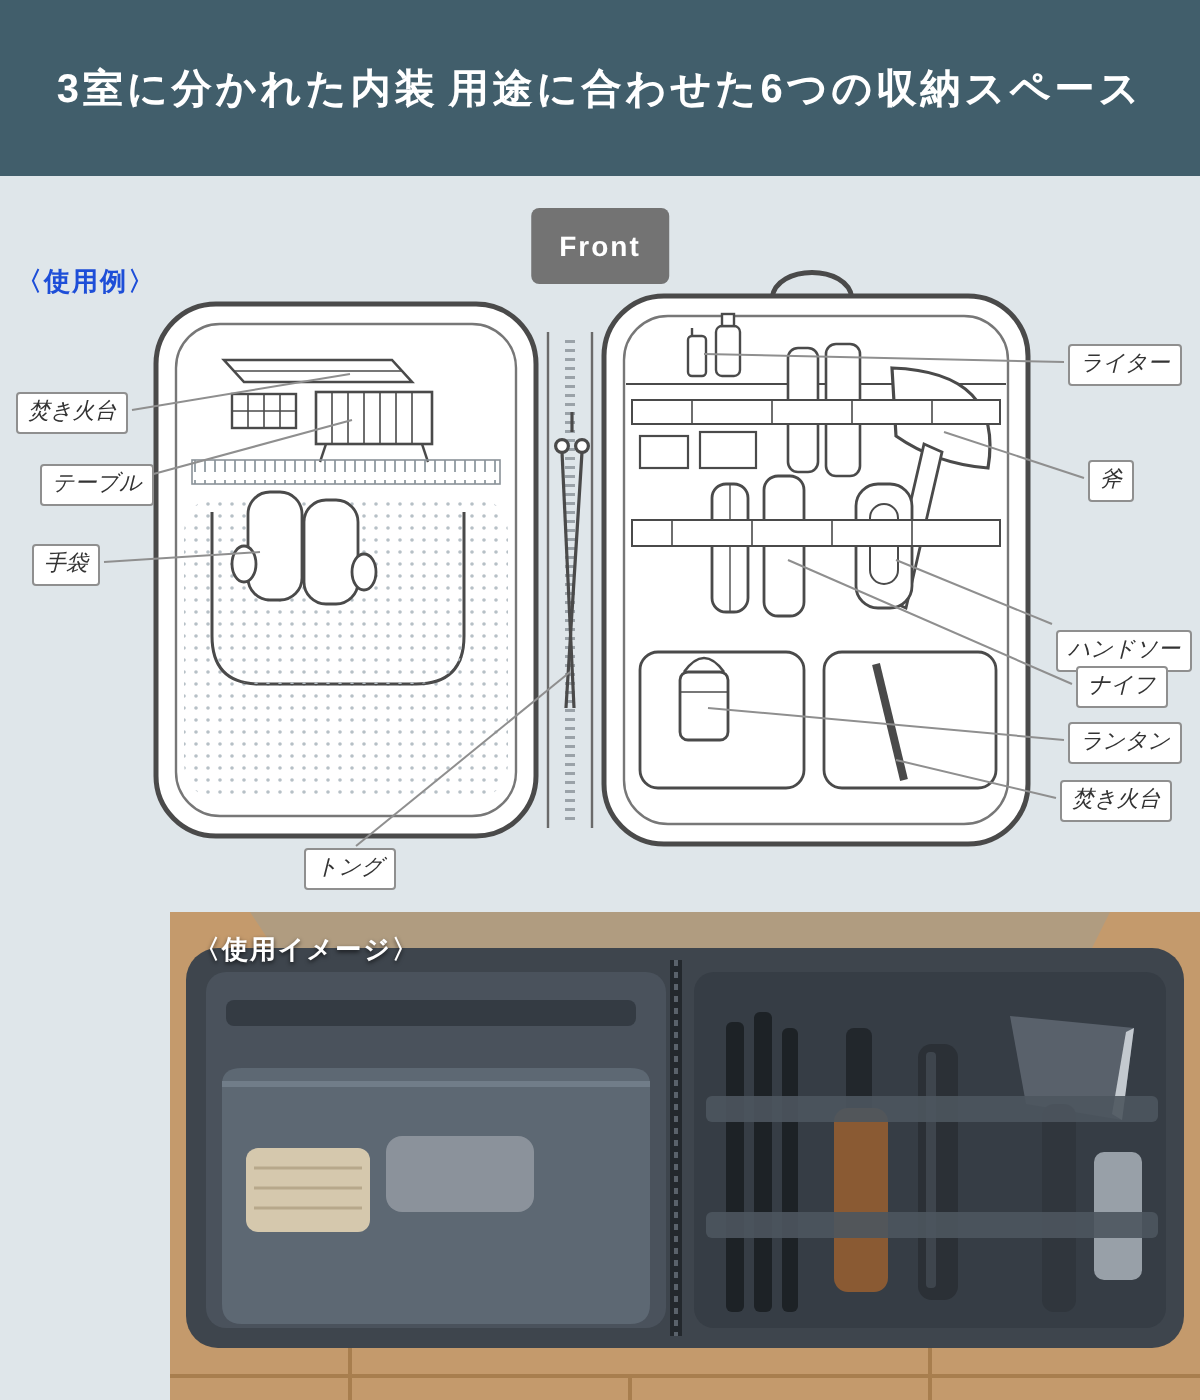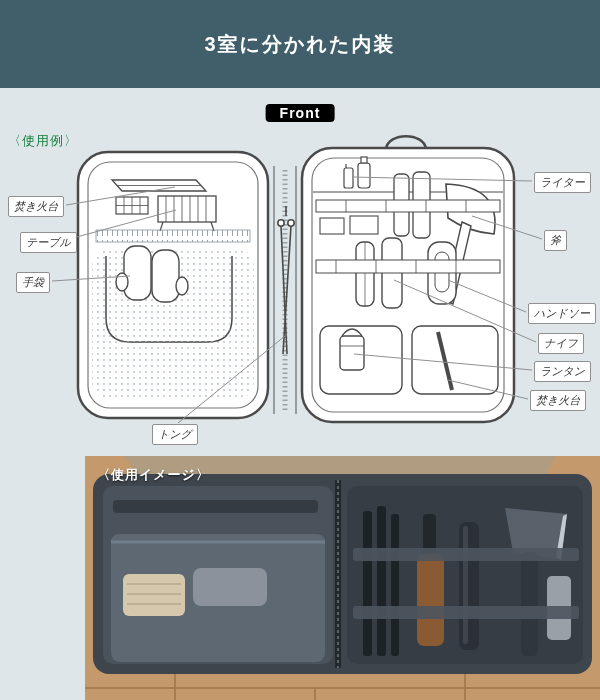--- a/index.html
+++ b/index.html
@@ -11,25 +11,25 @@
     overflow:hidden;
   }
   .banner {
     position:absolute; top:0; left:0; width:600px; height:88px;
     background:#415e6b; color:#fff;
     display:flex; flex-direction:row; justify-content:center; align-items:center;
     gap:5px; font-weight:bold; font-size:20px; letter-spacing:2px;
   }
   .front-badge {
     position:absolute; top:104px; left:50%; transform:translateX(-50%);
-    background:#000000; color:#fff; font-size:14px; font-weight:bold;
-    padding:1px 14px; border-radius:4px; letter-spacing:1px;
+    background:#737373; color:#fff; font-size:14px; font-weight:bold;
+    padding:11px 14px; border-radius:4px; letter-spacing:1px;
   }
   .caption {
-    position:absolute; font-size:13px; color:#15803d; font-weight:normal;
+    position:absolute; font-size:13px; color:#1d4ed8; font-weight:bold;
     letter-spacing:1px;
   }
   .usage-example { top:132px; left:8px; }
   .diagram-svg { position:absolute; top:130px; left:0; }
   .tag {
     position:absolute; background:#fff; border:1px solid #8f8f8f; color:#333;
     font-size:11px; line-height:1; padding:4px 5px; border-radius:2px;
     white-space:nowrap;
     font-style:italic;
   }
@@ -39,20 +39,21 @@
   .photo-caption {
     position:absolute; top:10px; left:12px; color:#fff; font-size:13px;
     font-weight:bold; letter-spacing:1px; text-shadow:0 1px 2px rgba(0,0,0,.65);
   }
 </style>
 </head>
 <body>
 
 <div class="banner">
   <div>3室に分かれた内装</div>
+  <div>用途に合わせた6つの収納スペース</div>
 </div>
 
 <div class="front-badge">Front</div>
 
 <div class="caption usage-example">〈使用例〉</div>
 
 <svg class="diagram-svg" width="600" height="320" viewBox="0 0 600 320">
   <defs>
     <pattern id="mesh" width="6" height="6" patternUnits="userSpaceOnUse">
       <circle cx="2" cy="2" r="0.9" fill="#b6c0c6"></circle>
@@ -194,21 +195,21 @@
     <line x1="528" y1="269" x2="448" y2="250"></line>
   </g>
 </svg>
 
 <div class="tag" style="left:8px;top:196px">焚き火台</div>
 <div class="tag" style="left:20px;top:232px">テーブル</div>
 <div class="tag" style="left:16px;top:272px">手袋</div>
 <div class="tag" style="left:152px;top:424px">トング</div>
 <div class="tag" style="left:534px;top:172px">ライター</div>
 <div class="tag" style="left:544px;top:230px">斧</div>
-<div class="tag" style="left:528px;top:303px">ハンドソー</div>
+<div class="tag" style="left:528px;top:315px">ハンドソー</div>
 <div class="tag" style="left:538px;top:333px">ナイフ</div>
 <div class="tag" style="left:534px;top:361px">ランタン</div>
 <div class="tag" style="left:530px;top:390px">焚き火台</div>
 
 <div class="photo">
   <svg width="515" height="248" viewBox="0 0 515 248">
     <rect width="515" height="248" fill="#c49a6c"></rect>
     <g stroke="#a87e4e" stroke-width="2">
       <line x1="0" y1="232" x2="515" y2="232"></line>
       <line x1="90" y1="215" x2="90" y2="248"></line>

